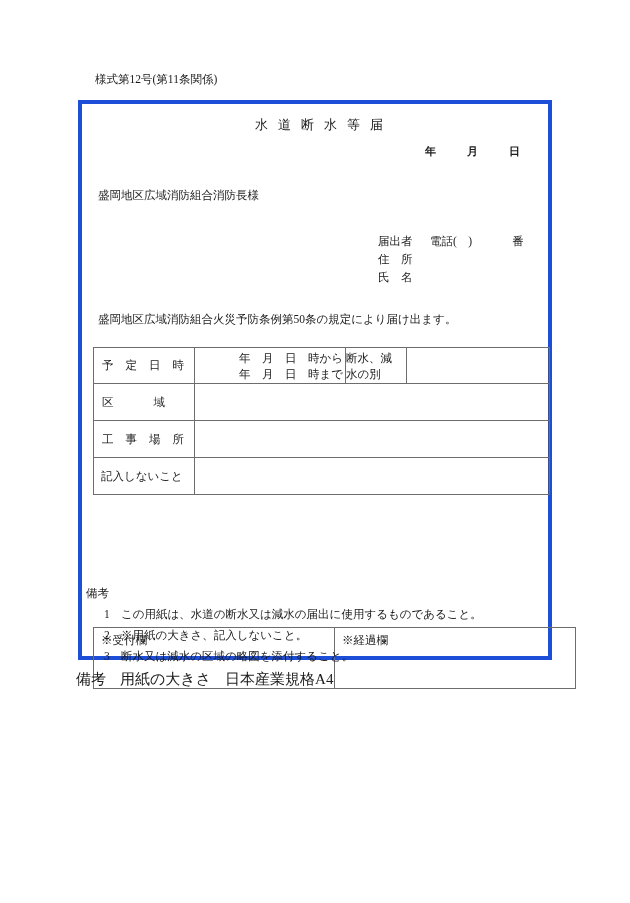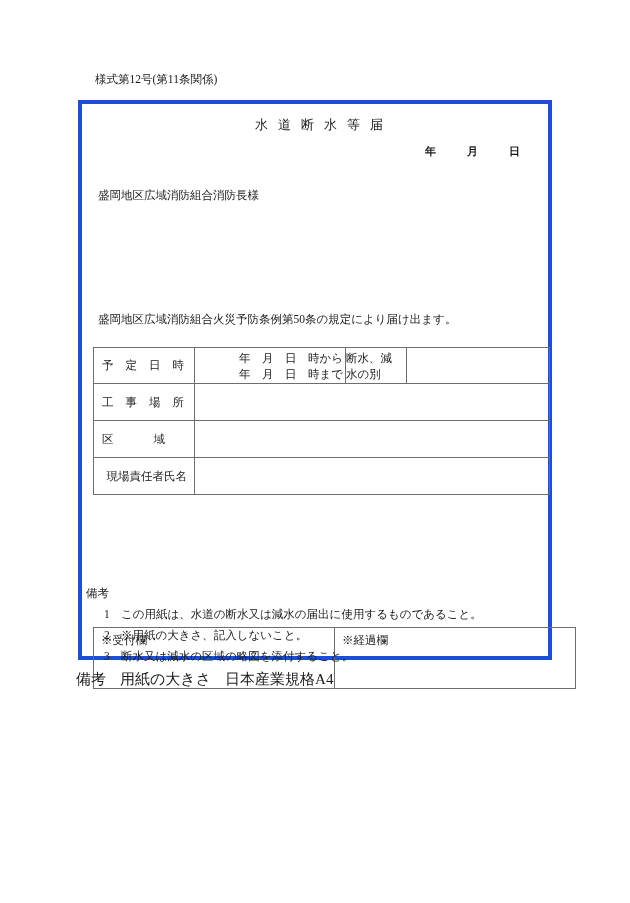--- a/index.html
+++ b/index.html
@@ -112,21 +112,21 @@
     border-collapse: collapse;
     table-layout: fixed;
     font-size: 11.5px;
   }
   .tbl td {
     border: 1px solid #6d6d6d;
     padding: 0;
     vertical-align: middle;
     height: 35px;
   }
-  .c-label { width: 100px; text-align: right; }
+  .c-label { width: 100px; }
   .c-when  { width: 150px; }
   .c-kind  { width: 60px; }
   .c-free  { width: 142px; }
 
   .lab {
     display: block;
     padding: 0 7px;
     font-size: 11.5px;
     white-space: nowrap;
   }
@@ -205,20 +205,31 @@
   <div class="form-no">様式第12号(第11条関係)</div>
 
   <div class="outer-box">
 
     <div class="doc-title">水道断水等届</div>
 
     <div class="date-line">年　月　日</div>
 
     <div class="addressee">盛岡地区広域消防組合消防長様</div>
 
+    <div class="applicant">
+      <span class="row">
+        <span class="lbl-3">届出者</span><span class="tel">電話(　)</span><span class="ban">番</span>
+      </span>
+      <span class="row">
+        <span class="lbl-3">住　所</span>
+      </span>
+      <span class="row">
+        <span class="lbl-3">氏　名</span>
+      </span>
+    </div>
 
     <div class="statement">盛岡地区広域消防組合火災予防条例第50条の規定により届け出ます。</div>
 
     <table class="tbl">
       <tbody>
         <tr>
           <td class="c-label">
             <span class="lab sp4">予定日時</span>
           </td>
           <td class="c-when when-cell">
@@ -227,36 +238,36 @@
           </td>
           <td class="c-kind kind-cell">
             <span>断水、減</span>
             <span>水の別</span>
           </td>
           <td class="c-free"></td>
         </tr>
 
         <tr class="row-tall">
           <td class="c-label">
-            <span class="lab sp4">工事場所</span>
+            <span class="lab sp2">区域</span>
           </td>
           <td colspan="3"></td>
         </tr>
 
         <tr class="row-tall">
           <td class="c-label">
-            <span class="lab sp2">区域</span>
+            <span class="lab sp4">工事場所</span>
           </td>
           <td colspan="3"></td>
         </tr>
 
 
         <tr class="row-tall">
           <td class="c-label">
-            <span class="lab sp0">現場責任者氏名</span>
+            <span class="lab sp0">記入しないこと</span>
           </td>
           <td colspan="3"></td>
         </tr>
       </tbody>
     </table>
 
     <table class="boxes">
       <tbody>
         <tr>
           <td class="b-left">

